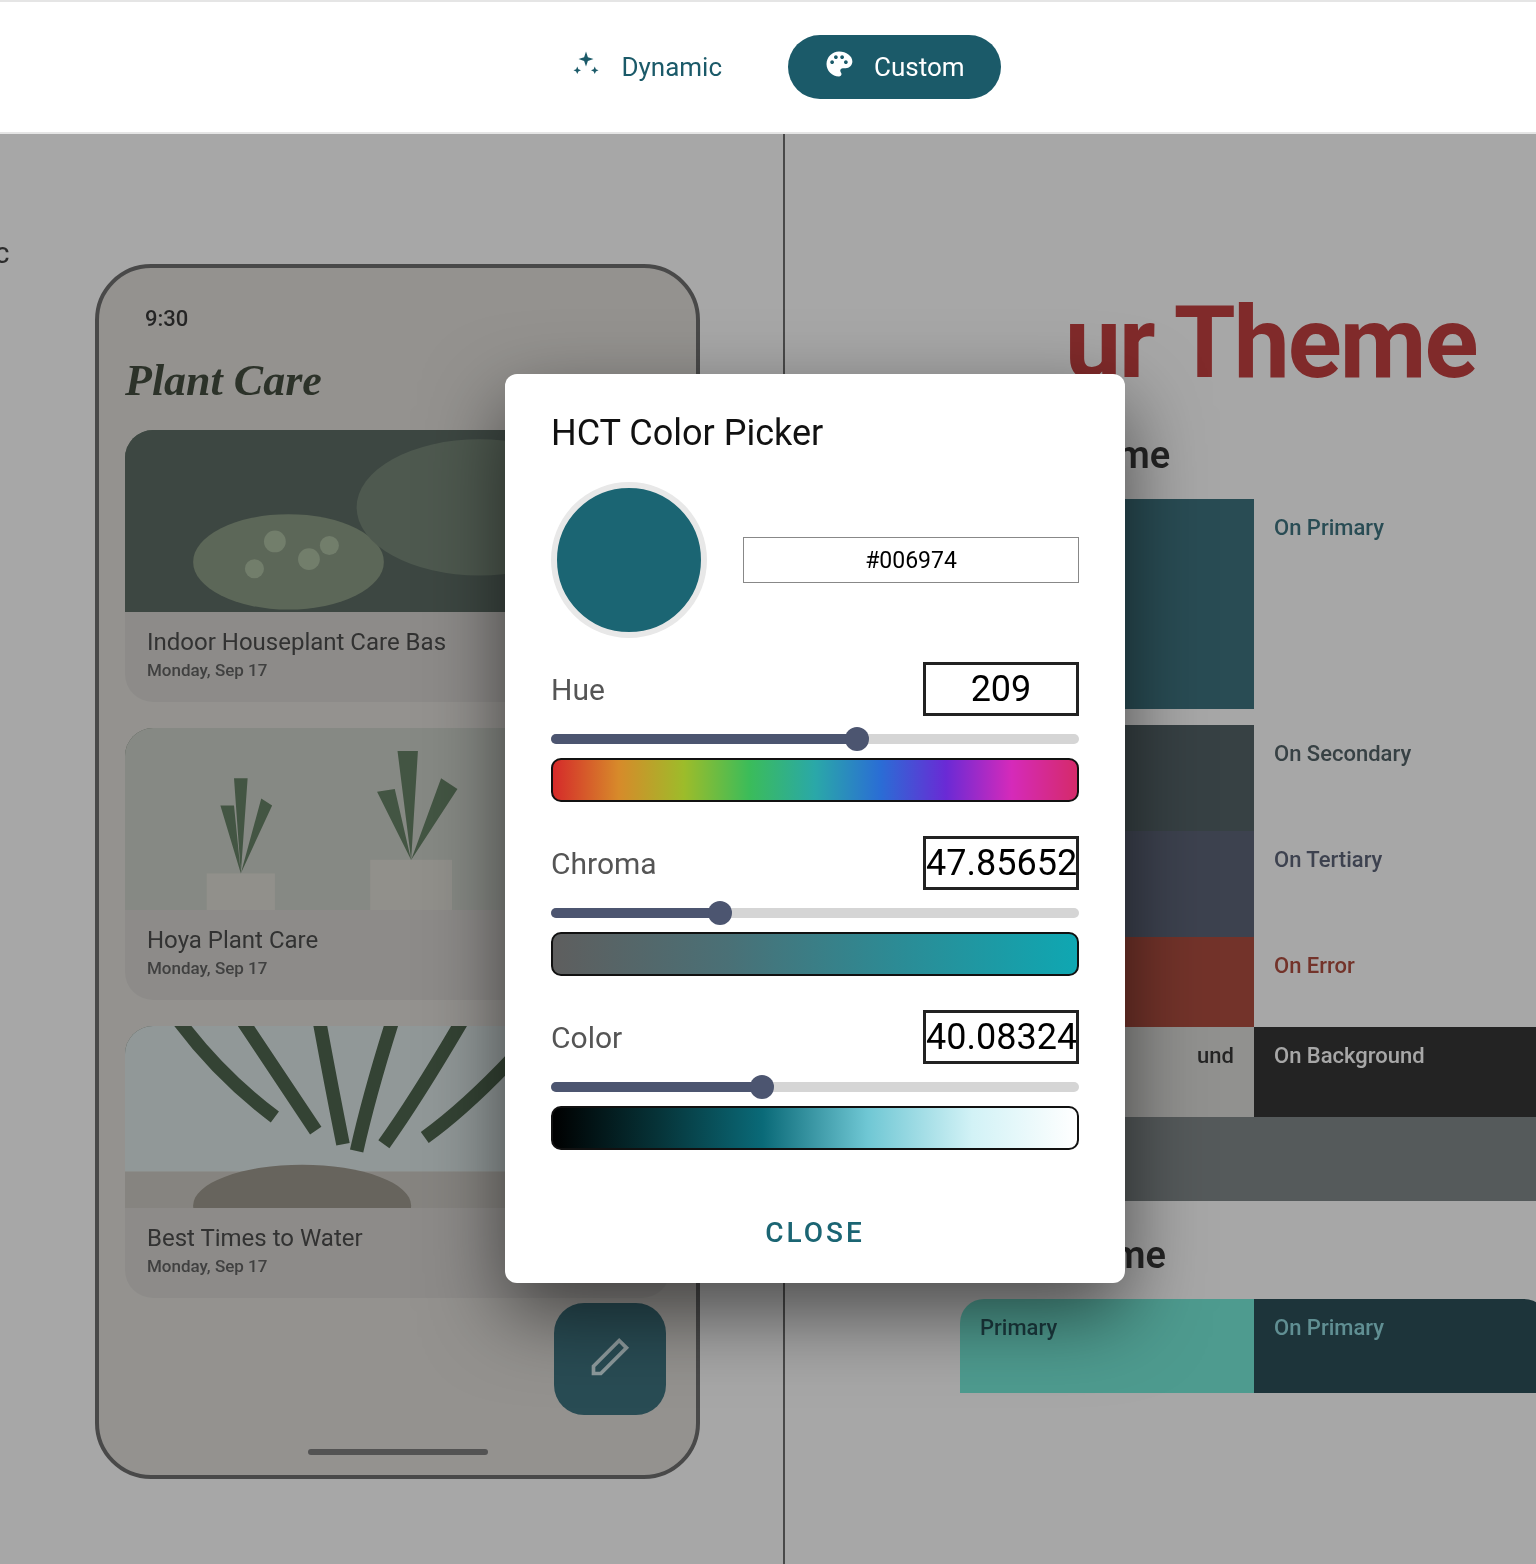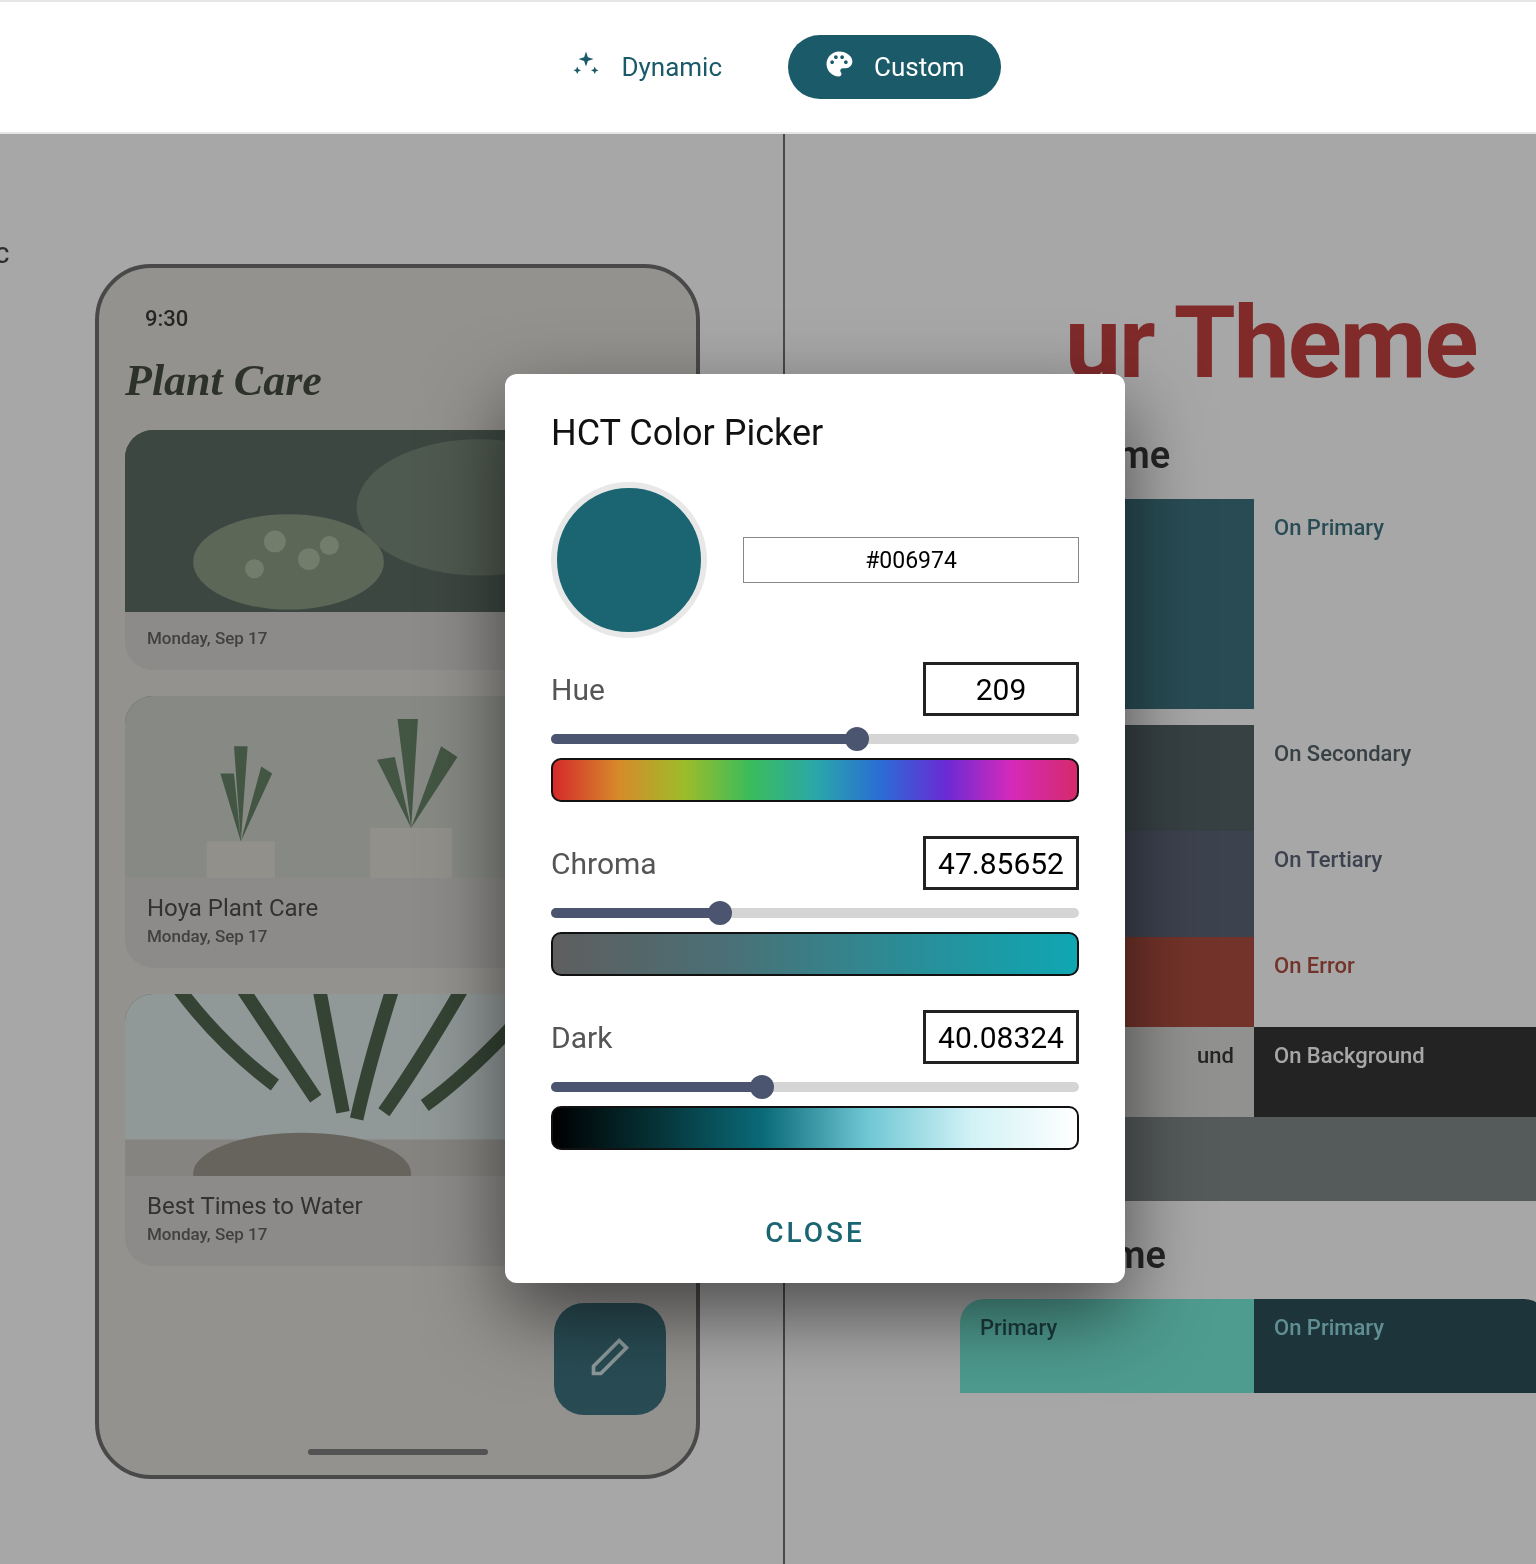--- a/index.html
+++ b/index.html
@@ -57,21 +57,21 @@
 
 
 .dialog { position: absolute; z-index: 20; top: 240px; left: 505px; width: 620px; background: #fff; border-radius: 12px; box-shadow: 0 30px 80px rgba(0,0,0,0.55); padding: 38px 46px 34px 46px; }
 .dialog h2 { font-size: 36px; font-weight: 400; color: #111; margin-bottom: 28px; }
 .swatch-row-top { display: flex; align-items: center; gap: 36px; margin-bottom: 24px; }
 .color-circle { width: 156px; height: 156px; border-radius: 999px; background: #1b6573; border: 6px solid #e8e8e8; }
 .hex-input { flex: 1; height: 46px; border: 1px solid #888; font-size: 23px; text-align: center; font-family: inherit; }
 .param { margin-top: 16px; }
 .param-head { display: flex; align-items: center; justify-content: space-between; margin-bottom: 18px; }
 .param-label { font-size: 30px; color: #555; }
-.param-input { width: 156px; height: 54px; border: 3px solid #222; font-size: 30px; text-align: center; font-family: inherit; }
+.param-input { width: 156px; height: 54px; border: 3px solid #222; font-size: 36px; text-align: center; font-family: inherit; }
 .slider-track { position: relative; height: 10px; border-radius: 6px; background: #d5d5d5; margin-bottom: 14px; }
 .slider-fill { position: absolute; height: 100%; border-radius: 6px; background: #4c5570; }
 .slider-thumb { position: absolute; top: 50%; width: 24px; height: 24px; border-radius: 999px; background: #4c5570; transform: translate(-50%, -50%); }
 .gradient-bar { height: 44px; border: 2px solid #111; border-radius: 10px; }
 .hue-grad { background: linear-gradient(90deg, #d52a2a, #d78a2a, #9dbc2a, #3bbc5a, #2aa8a8, #2a6dd5, #6a2ad5, #d52aba, #d52a6a); }
 .chroma-grad { background: linear-gradient(90deg, #5e5e5e, #4a7076, #2b8c96, #0fa7b2); }
 .tone-grad { background: linear-gradient(90deg, #000, #063338, #0a6a78, #6fc7d4, #d2f2f6, #fff); }
 .close-row { text-align: center; margin-top: 66px; }
 .close-btn { font-size: 28px; letter-spacing: 3px; color: #1b6573; font-weight: 500; cursor: pointer; }
 </style>
@@ -111,20 +111,21 @@
               <rect width="400" height="180" fill="#3e5147"></rect>
               <ellipse cx="120" cy="120" rx="70" ry="35" fill="#778a6f"></ellipse>
               <ellipse cx="260" cy="80" rx="90" ry="50" fill="#5e7160"></ellipse>
               <circle cx="110" cy="105" r="8" fill="#9eb493"></circle>
               <circle cx="135" cy="118" r="8" fill="#9eb493"></circle>
               <circle cx="95" cy="125" r="7" fill="#9eb493"></circle>
               <circle cx="150" cy="108" r="7" fill="#9eb493"></circle>
             </svg>
         </div>
         <div class="card-body">
+          <div class="card-title">Indoor Houseplant Care Bas</div>
           <div class="card-date">Monday, Sep 17</div>
         </div>
       </div>
 
       <div class="card">
         <div class="card-img">
           <svg class="plant-svg" viewBox="0 0 400 180" preserveAspectRatio="xMidYMid slice">
               <rect width="400" height="180" fill="#c4c8bf"></rect>
               <rect x="60" y="130" width="50" height="50" fill="#d8d5cc"></rect>
               <rect x="180" y="120" width="60" height="60" fill="#d8d5cc"></rect>
@@ -250,21 +251,21 @@
       </div>
       <div class="slider-track">
         <div class="slider-fill" style="width:32%"></div>
         <div class="slider-thumb" style="left:32%"></div>
       </div>
       <div class="gradient-bar chroma-grad"></div>
     </div>
 
     <div class="param" style="margin-top:34px;">
       <div class="param-head">
-        <div class="param-label">Dark</div>
+        <div class="param-label">Color</div>
         <input class="param-input" value="40.08324" style="">
       </div>
       <div class="slider-track">
         <div class="slider-fill" style="width:40%"></div>
         <div class="slider-thumb" style="left:40%"></div>
       </div>
       <div class="gradient-bar tone-grad"></div>
     </div>
 
     <div class="close-row">

